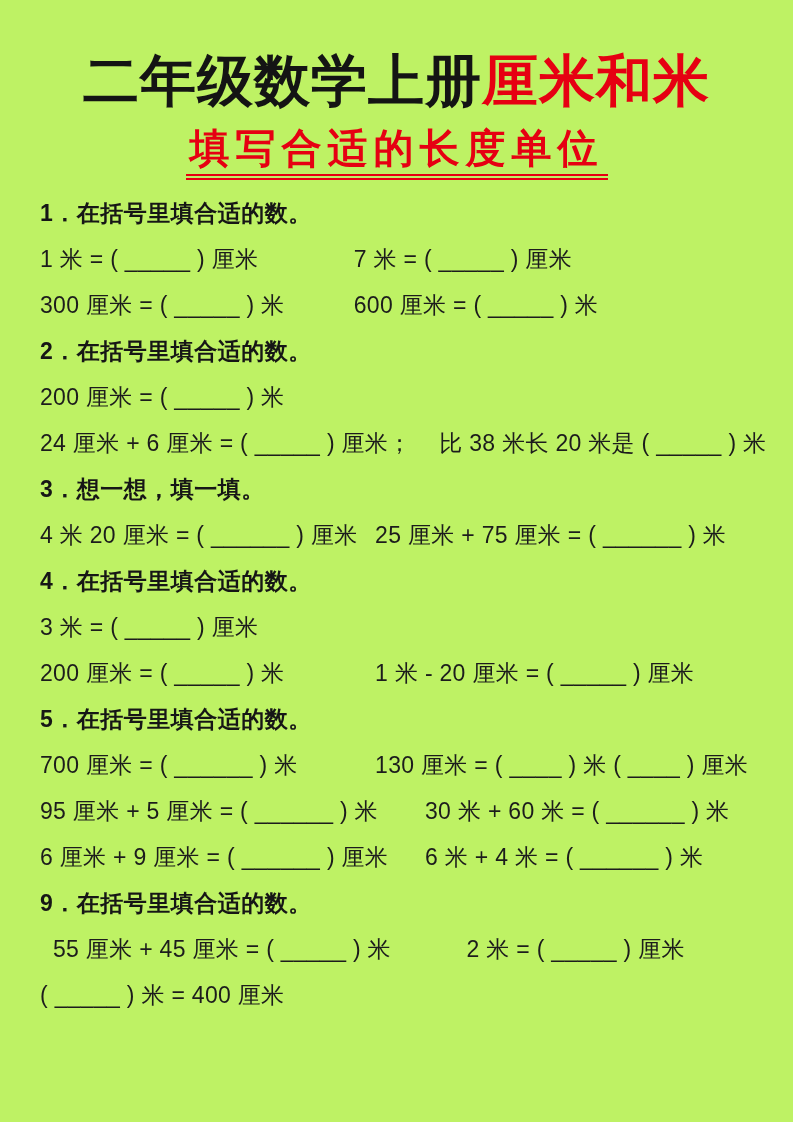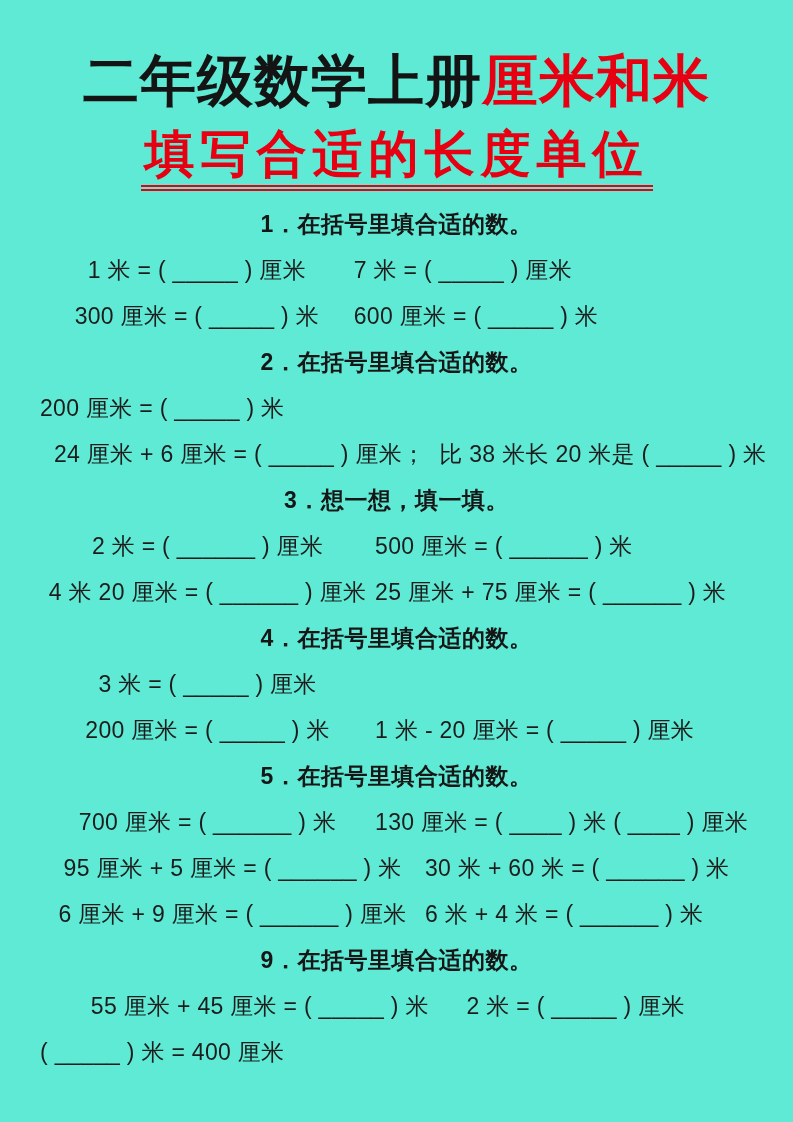--- a/index.html
+++ b/index.html
@@ -2,51 +2,51 @@
 <html><head>
 <meta charset="utf-8">
 <style>
   html, body { margin: 0; padding: 0; background: #ffffff; }
   .page {
     width: 793px;
     height: 1122px;
     margin: 0 auto;
     box-sizing: border-box;
     padding: 50px 40px 0 40px;
-    background: #5eead4;
+    background: #bef264;
     font-family: "Liberation Sans", sans-serif;
     color: #1c1c1c;
     overflow: hidden;
   }
   
   .title {
     margin: 0 0 14px 0;
     text-align: center;
     font-size: 56px;
     line-height: 1.12;
     font-weight: 800;
     letter-spacing: 1px;
     color: #141414;
     white-space: nowrap;
   }
   .title .topic { color: #e60012; }
   .subtitle-wrap { text-align: center; margin: 0 0 22px 0; }
   .subtitle {
     display: inline-block;
     font-family: "Liberation Serif", serif;
-    font-size: 50px;
+    font-size: 40px;
     line-height: 1.1;
     font-weight: 700;
     letter-spacing: 6px;
     color: #e60012;
     border-bottom: 6px double #e60012;
     padding: 0 4px 3px 4px;
   }
   
-  .section { margin: 0; text-align: center; }
+  .section { margin: 0; }
   .section-heading {
     margin: 0 0 23px 0;
     font-size: 23px;
     line-height: 1;
     font-weight: 700;
     color: #161616;
     letter-spacing: 0.5px;
   }
   .row {
     display: flex;
@@ -93,24 +93,20 @@
     </div>
     <div class="row split-56">
       <span class="cell c1">24 厘米 + 6 厘米 = ( _____ ) 厘米；</span>
       <span class="cell c2">比 38 米长 20 米是 ( _____ ) 米</span>
     </div>
   </section>
 
   <section class="section">
     <h2 class="section-heading">3．想一想，填一填。</h2>
     <div class="row split-47">
-      <span class="cell c1">2 米 = ( ______ ) 厘米</span>
-      <span class="cell c2">500 厘米 = ( ______ ) 米</span>
-    </div>
-    <div class="row split-47">
       <span class="cell c1">4 米 20 厘米 = ( ______ ) 厘米</span>
       <span class="cell c2">25 厘米 + 75 厘米 = ( ______ ) 米</span>
     </div>
   </section>
 
   <section class="section">
     <h2 class="section-heading">4．在括号里填合适的数。</h2>
     <div class="row split-47">
       <span class="cell c1">3 米 = ( _____ ) 厘米</span>
     </div>

